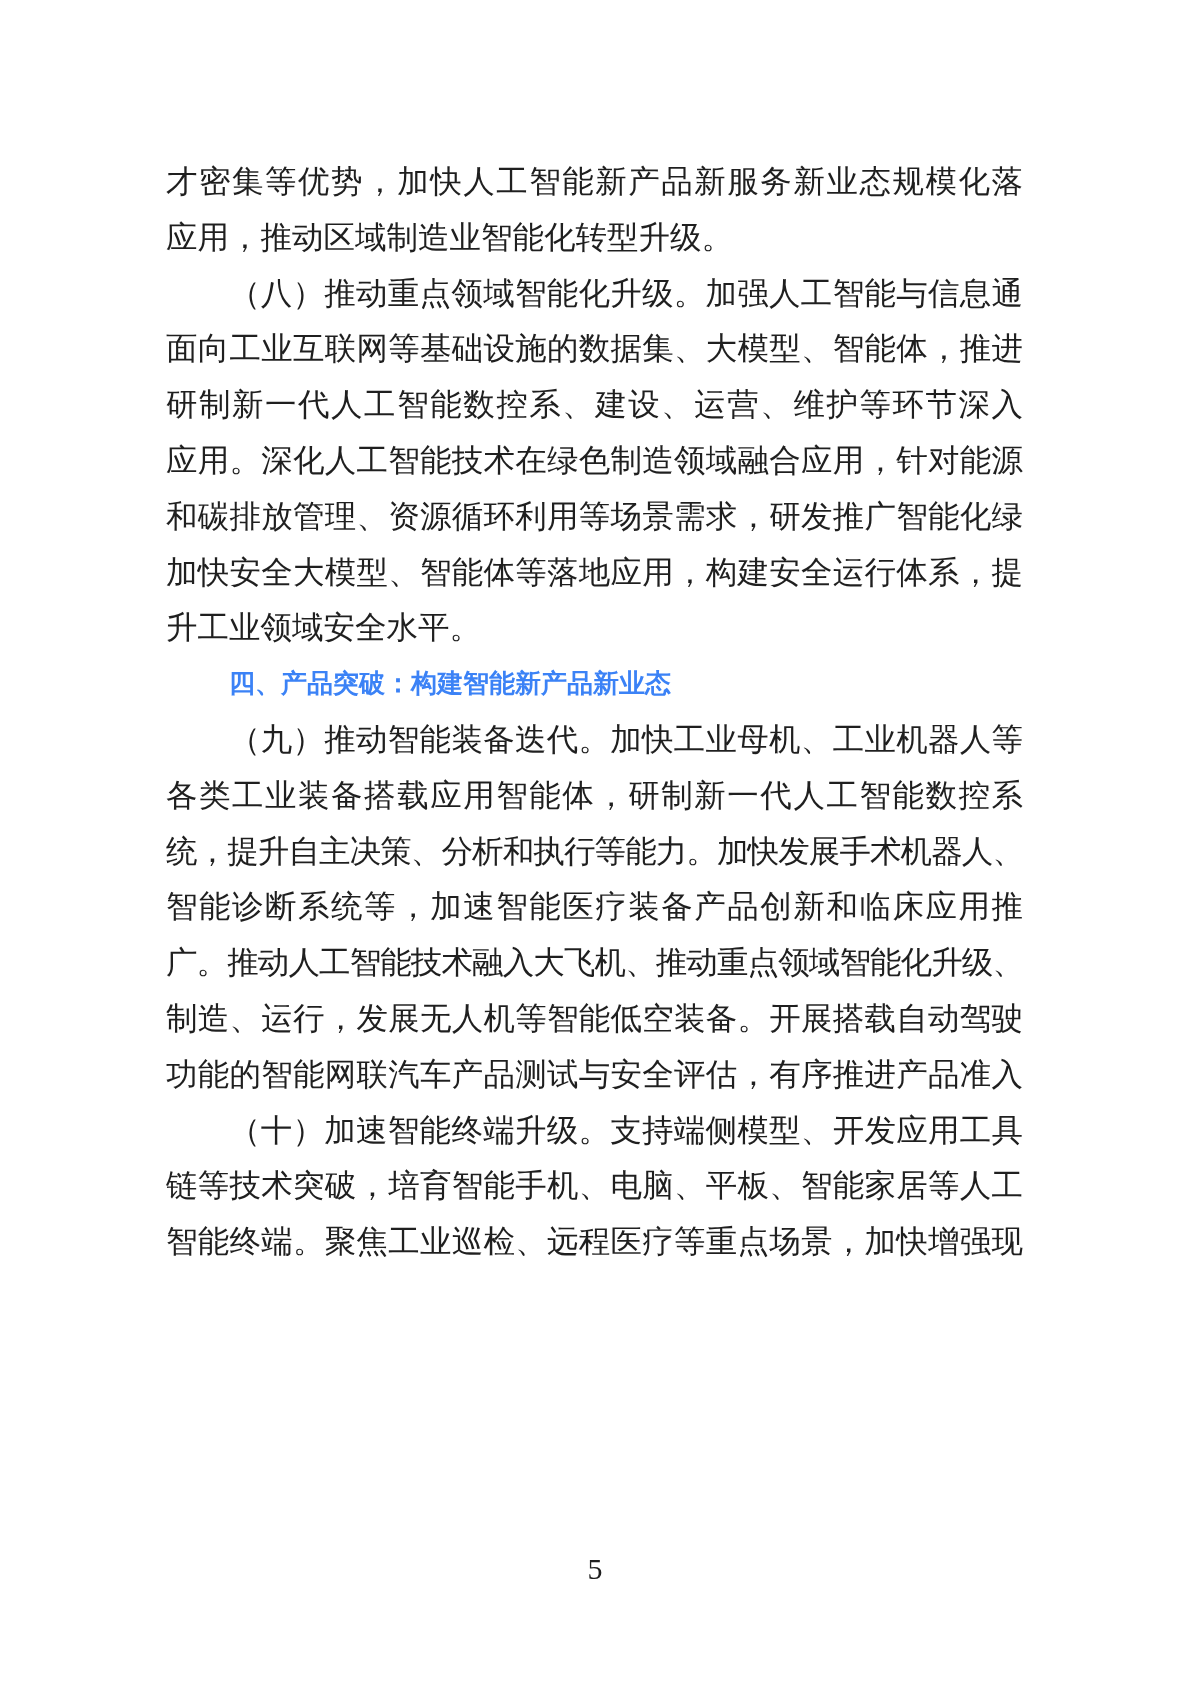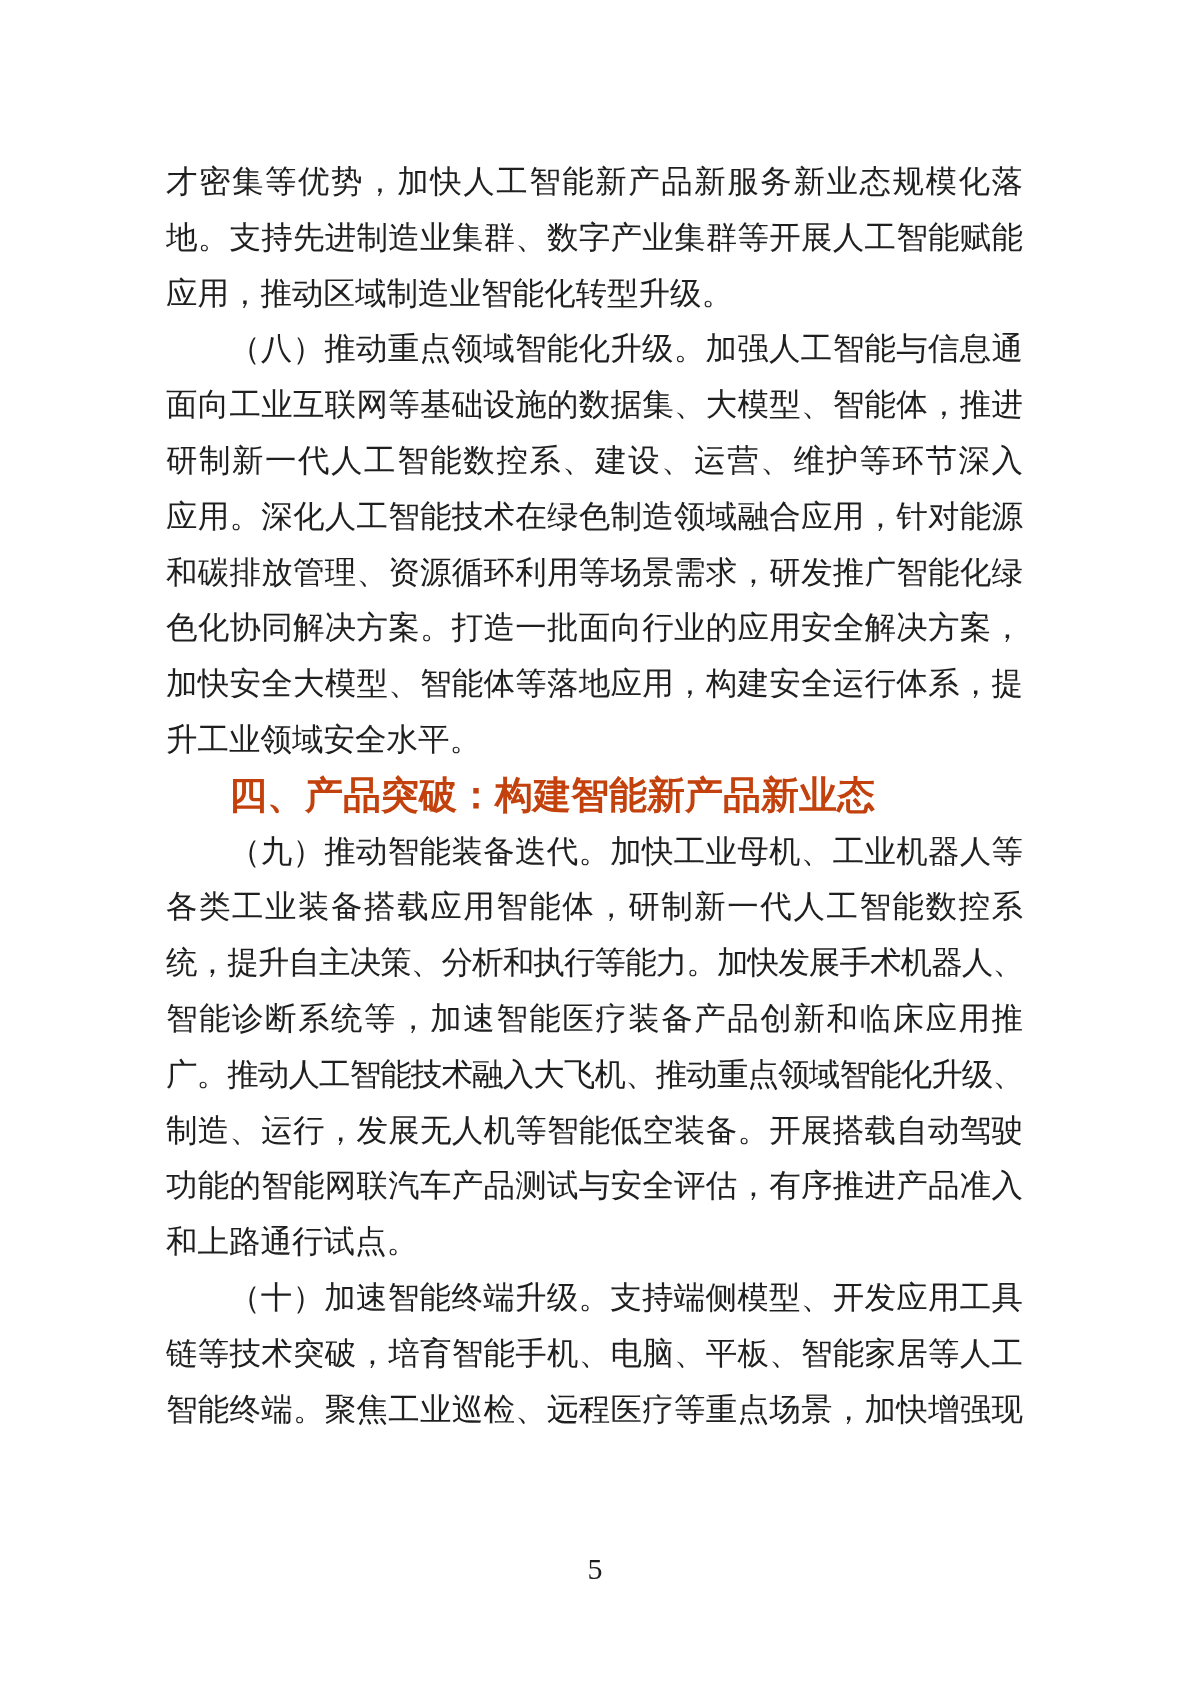--- a/index.html
+++ b/index.html
@@ -38,22 +38,22 @@
   .ln.first {
     text-indent: 63px;
   }
   .ln.end {
     text-align: left;
     text-align-last: left;
   }
   .heading {
     font-family: Liberation Serif, serif;
     font-weight: 700;
-    font-size: 38px;
-    color: #c2410c;
+    font-size: 26px;
+    color: #3b82f6;
     height: 55.8px;
     line-height: 55.8px;
     text-indent: 63px;
     margin: 0;
   }
   .footer {
     position: absolute;
     top: 1552px;
     left: 0;
     width: 100%;
@@ -64,46 +64,43 @@
   }
 </style>
 </head>
 <body>
 
 <div class="page">
   <div class="content">
 
     <div class="para">
       <div class="ln" style="">才密集等优势，加快人工智能新产品新服务新业态规模化落</div>
-      <div class="ln" style="">地。支持先进制造业集群、数字产业集群等开展人工智能赋能</div>
       <div class="ln end" style="">应用，推动区域制造业智能化转型升级。</div>
     </div>
 
     <div class="para">
       <div class="ln first" style="">（八）推动重点领域智能化升级。加强人工智能与信息通</div>
       <div class="ln" style="">面向工业互联网等基础设施的数据集、大模型、智能体，推进</div>
       <div class="ln" style="">研制新一代人工智能数控系、建设、运营、维护等环节深入</div>
       <div class="ln" style="">应用。深化人工智能技术在绿色制造领域融合应用，针对能源</div>
       <div class="ln" style="">和碳排放管理、资源循环利用等场景需求，研发推广智能化绿</div>
-      <div class="ln" style="">色化协同解决方案。打造一批面向行业的应用安全解决方案，</div>
       <div class="ln" style="">加快安全大模型、智能体等落地应用，构建安全运行体系，提</div>
       <div class="ln end" style="">升工业领域安全水平。</div>
     </div>
 
     <h2 class="heading">四、产品突破：构建智能新产品新业态</h2>
 
     <div class="para">
       <div class="ln first" style="">（九）推动智能装备迭代。加快工业母机、工业机器人等</div>
       <div class="ln" style="">各类工业装备搭载应用智能体，研制新一代人工智能数控系</div>
       <div class="ln" style="letter-spacing: -0.964286px;">统，提升自主决策、分析和执行等能力。加快发展手术机器人、</div>
       <div class="ln" style="">智能诊断系统等，加速智能医疗装备产品创新和临床应用推</div>
       <div class="ln" style="letter-spacing: -0.964286px;">广。推动人工智能技术融入大飞机、推动重点领域智能化升级、</div>
       <div class="ln" style="">制造、运行，发展无人机等智能低空装备。开展搭载自动驾驶</div>
       <div class="ln" style="">功能的智能网联汽车产品测试与安全评估，有序推进产品准入</div>
-      <div class="ln end" style="">和上路通行试点。</div>
     </div>
 
     <div class="para">
       <div class="ln first" style="">（十）加速智能终端升级。支持端侧模型、开发应用工具</div>
       <div class="ln" style="">链等技术突破，培育智能手机、电脑、平板、智能家居等人工</div>
       <div class="ln" style="">智能终端。聚焦工业巡检、远程医疗等重点场景，加快增强现</div>
     </div>
 
   </div>
 

